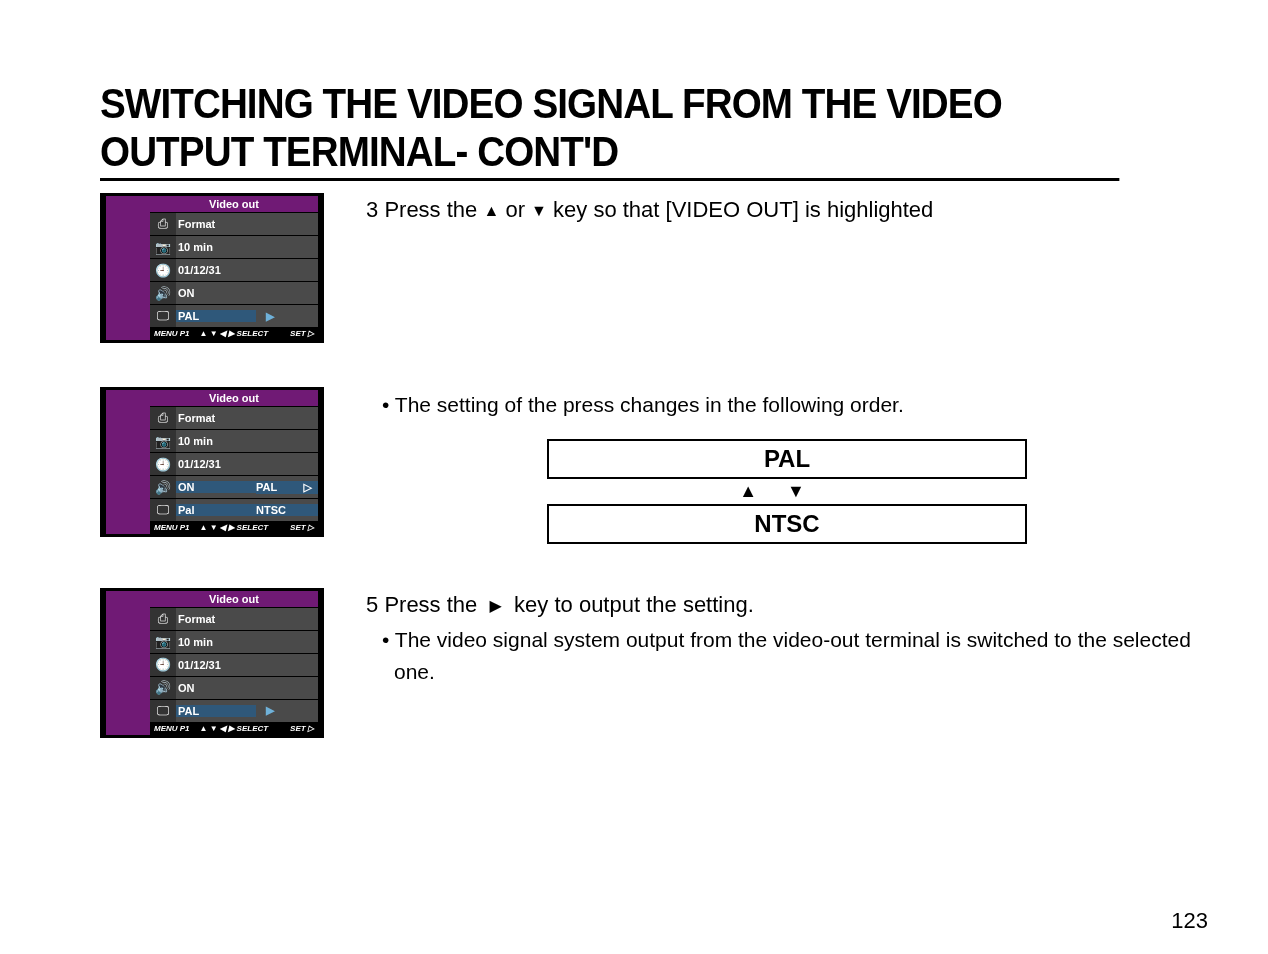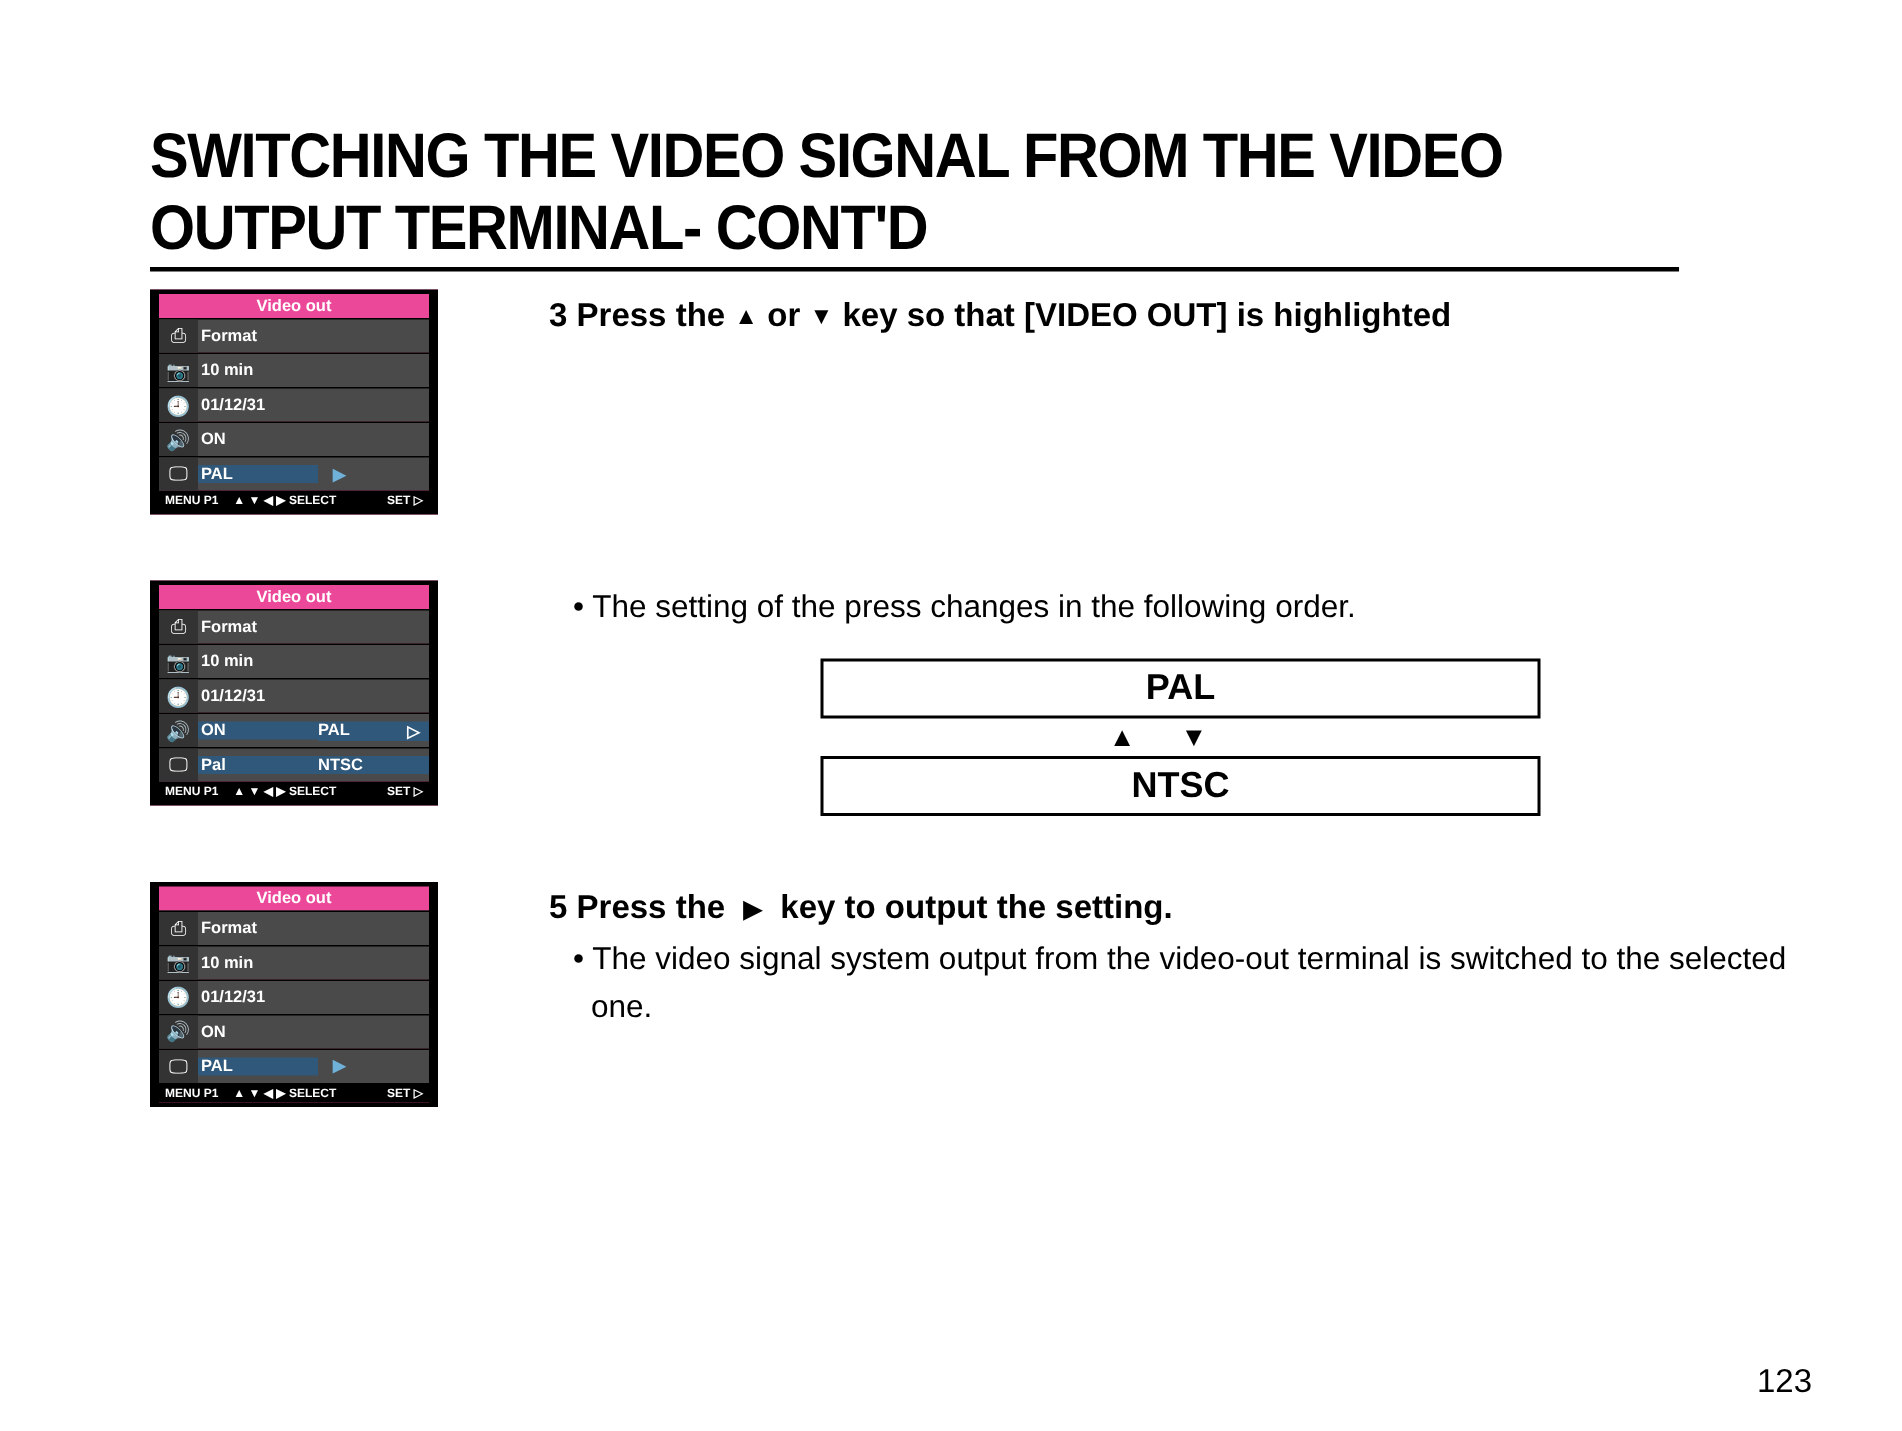--- a/index.html
+++ b/index.html
@@ -29,23 +29,24 @@
     gap: 26px;
     align-items: flex-start;
     margin-bottom: 44px;
   }
 
   
   .screen {
     border: 3px solid #000;
     border-left-width: 6px;
     border-right-width: 6px;
-    background: #ec4899;
-    width: 192px;
+    background: #701a75;
+    width: 224px;
     font-family: Arial, sans-serif;
+    padding-left: 44px;
   }
   .screen-title {
     color: #fff;
     text-align: center;
     font-size: 11px;
     font-weight: bold;
     padding: 2px 0 2px;
   }
   .row {
     display: grid;
@@ -80,27 +81,28 @@
   .row .iconcell { background: #333; display:flex; align-items:center; justify-content:center; height:100%; }
   .menubar {
     display: flex;
     color: #fff;
     font-size: 8px;
     font-weight: bold;
     align-items: flex-end;
     padding: 2px 4px;
     gap: 10px;
     background: #000;
+    font-style: italic;
   }
   .menubar .setbtn { margin-left: auto; }
 
   .instr-body { padding-top: 2px; }
   .step-line {
     font-size: 22px;
-    font-weight: 700;
+    font-weight: 400;
     font-family: Arial, sans-serif;
     margin-bottom: 4px;
     line-height: 1.4;
   }
   .step-line .tri { font-size: 16px; vertical-align: 1px; }
   .step-sub {
     font-size: 22px;
     font-weight: 900;
     margin-left: 18px;
     margin-bottom: 4px;

